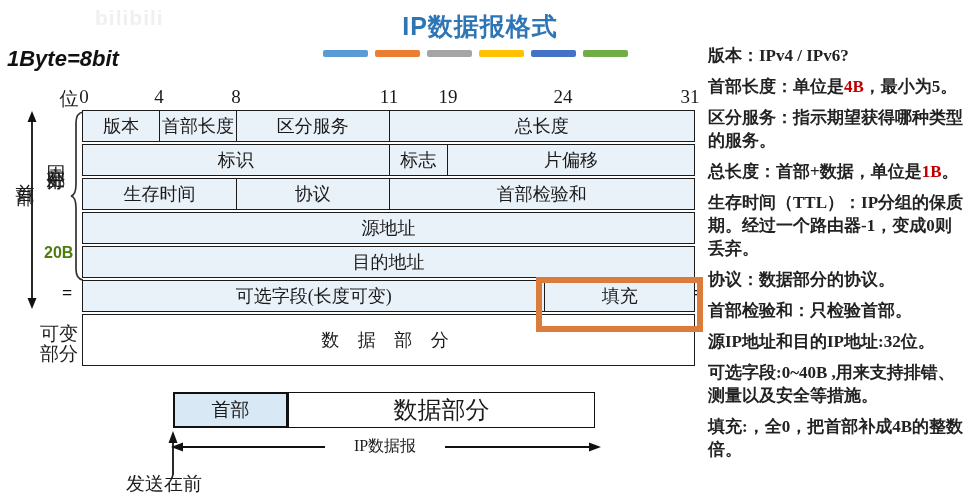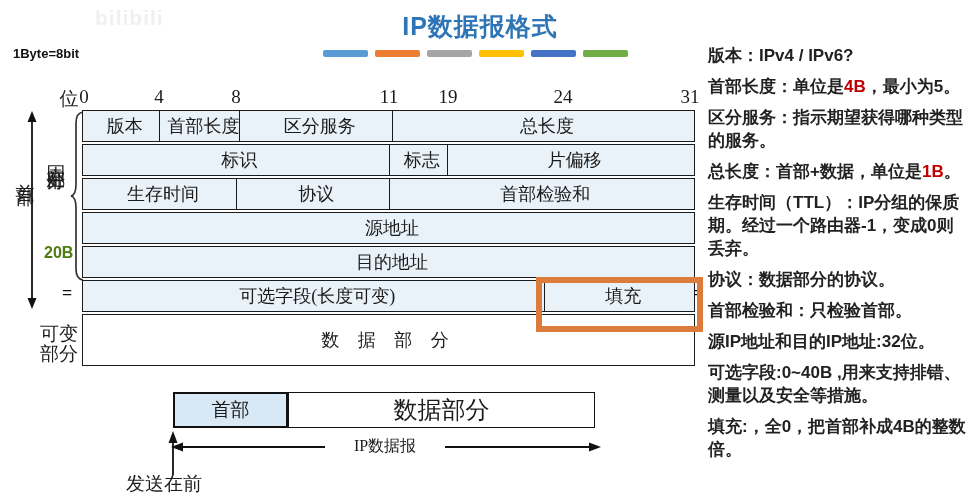--- a/index.html
+++ b/index.html
@@ -11,60 +11,60 @@
   .watermark{left:95px;top:6px;font-family:"Liberation Sans",sans-serif;
              font-weight:800;font-size:21px;color:#eef0f2;letter-spacing:1px;}
 
   
   .title{left:300px;top:10px;width:360px;text-align:center;
          font-family:"Liberation Sans",sans-serif;font-weight:bold;
          font-size:25px;color:#2E75B6;letter-spacing:1px;}
   .dashes{left:323px;top:50px;display:flex;gap:7px;}
   .dash{width:45px;height:7px;border-radius:2px;}
 
-  .byte-note{left:13px;top:46px;font-family:"Liberation Sans",sans-serif;
-             font-weight:bold;font-size:13px;color:#111;}
+  .byte-note{left:7px;top:46px;font-family:"Liberation Sans",sans-serif;
+             font-weight:bold;font-size:22px;color:#111;font-style:italic;}
 
   
   .bit-unit{left:69px;top:86px;transform:translateX(-50%);font-size:19px;}
   .tick{position:absolute;top:86px;transform:translateX(-50%);font-size:19px;}
 
   
   .v-label{writing-mode:vertical-rl;text-orientation:upright;font-size:19px;letter-spacing:3px;}
   .fixed-size{left:44px;top:244px;font-family:"Liberation Sans",sans-serif;
               font-weight:bold;font-size:16px;color:#4d7c0f;}
   .var-label{left:40px;top:276px;font-size:19px;line-height:20px;margin-top:48px;}
   .eq{font-size:18px;font-weight:bold;color:#111;}
 
   
   .htable{left:82px;top:110px;width:613px;}
   .hrow{display:flex;box-sizing:border-box;border:1.6px solid #1b1b1b;
         background:#E9F1F9;height:32px;margin-bottom:2px;}
   .cell{box-sizing:border-box;display:flex;align-items:center;justify-content:center;
-        font-size:18px;white-space:nowrap;padding-left:7px;}
+        font-size:18px;white-space:nowrap;}
   .cell + .cell{border-left:1.6px solid #1b1b1b;}
   .datarow{display:flex;box-sizing:border-box;border:1.6px solid #1b1b1b;
            background:#fff;height:52px;align-items:center;justify-content:center;
            font-size:18px;letter-spacing:7px;}
   .hl-frame{left:536px;top:277px;width:167px;height:55px;box-sizing:border-box;
             border:6px solid #DB7B3C;background:transparent;z-index:5;}
 
   
   .bd-header{left:173px;top:392px;width:115px;height:36px;box-sizing:border-box;
              background:#D8E8F5;border:2.5px solid #111;display:flex;align-items:center;
              justify-content:center;font-size:19px;}
   .bd-data{left:288px;top:392px;width:307px;height:36px;box-sizing:border-box;
            background:#fff;border:1.6px solid #111;display:flex;align-items:center;
            justify-content:center;font-size:24px;}
   .bd-span-label{left:325px;top:436px;width:120px;text-align:center;background:#fff;
                  font-size:16px;font-weight:normal;z-index:3;}
   .sent-first{left:126px;top:471px;font-size:19px;}
 
   
-  .rpanel{left:708px;top:44px;width:260px;font-family:Liberation Sans, sans-serif;
+  .rpanel{left:708px;top:44px;width:260px;font-family:Liberation Serif, serif;
           font-weight:bold;font-size:17px;line-height:23px;color:#222;}
   .rpanel p{margin:0 0 8px 0;}
   .red{color:#C00000;}
   svg{display:block;}
 </style>
 </head>
 <body>
 
 <div id="page">
 

